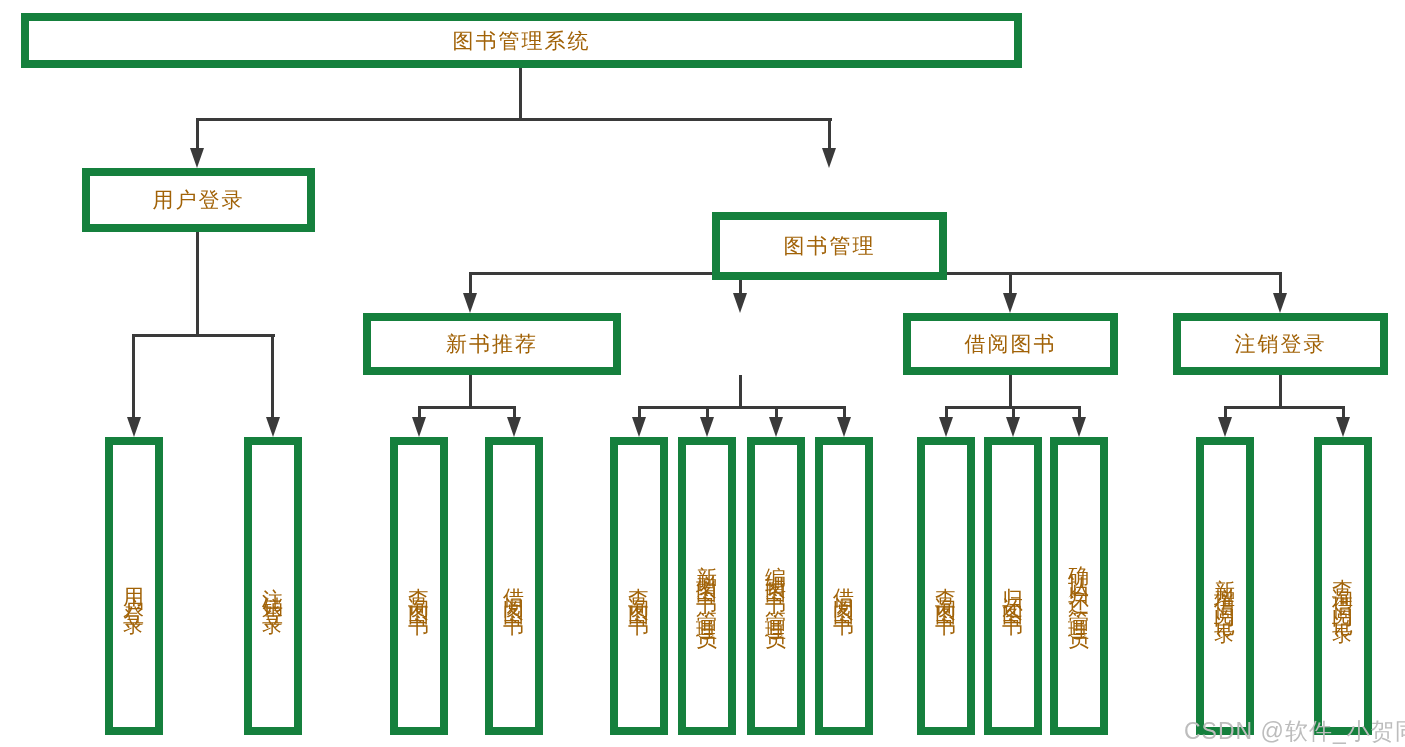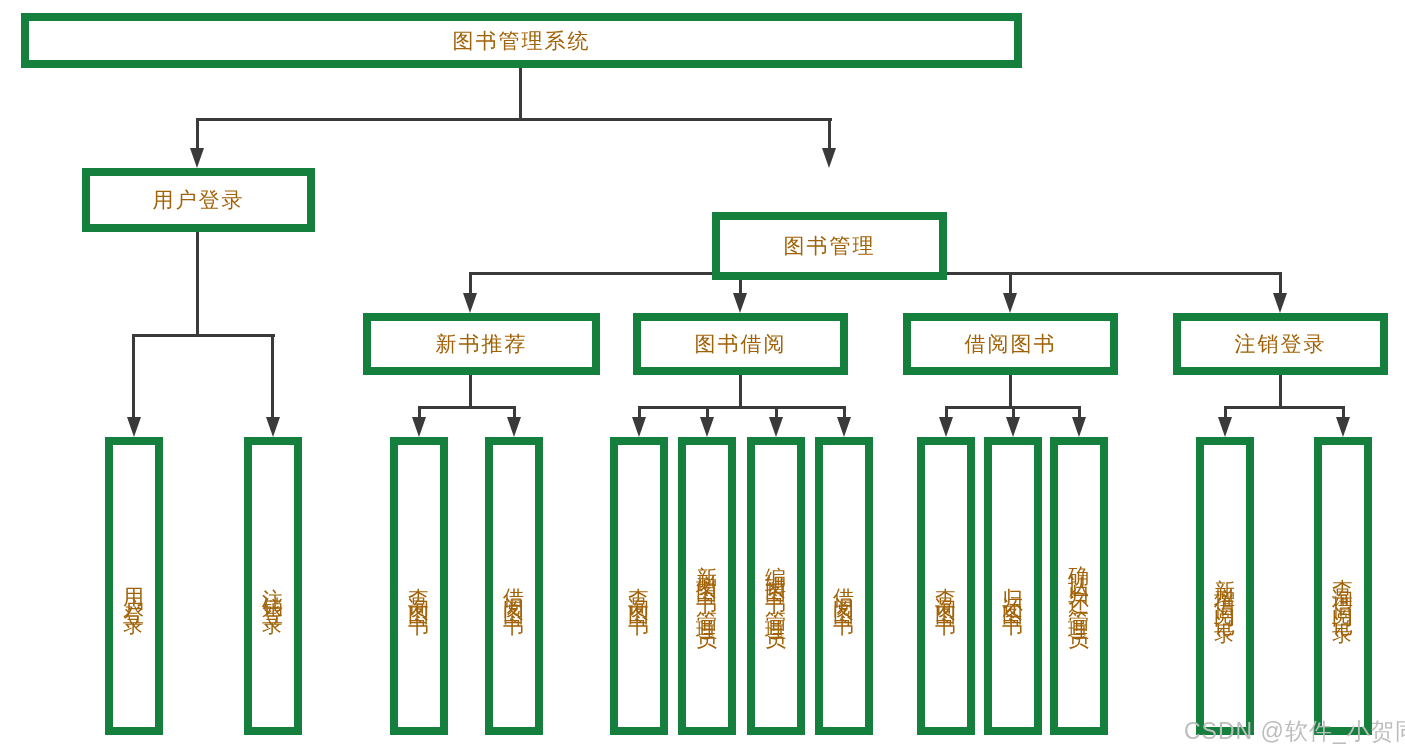--- a/index.html
+++ b/index.html
@@ -57,22 +57,21 @@
   <div class="hline" style="left:469px;top:272px;width:813px;"></div>
   <div class="vline" style="left:469px;top:272px;height:24px;"></div>
   <div class="arrow" style="left:463px;top:293px;"></div>
   <div class="vline" style="left:739px;top:272px;height:24px;"></div>
   <div class="arrow" style="left:733px;top:293px;"></div>
   <div class="vline" style="left:1009px;top:272px;height:24px;"></div>
   <div class="arrow" style="left:1003px;top:293px;"></div>
   <div class="vline" style="left:1279px;top:272px;height:24px;"></div>
   <div class="arrow" style="left:1273px;top:293px;"></div>
 
-  <div class="box" style="left:363px;top:313px;width:237px;height:62px;">新书推荐</div>
-  <div class="box" style="left:633px;top:313px;width:215px;height:62px;">图书借阅</div>
+  <div class="box" style="left:363px;top:313px;width:258px;height:62px;">新书推荐</div>
   <div class="box" style="left:903px;top:313px;width:215px;height:62px;">借阅图书</div>
   <div class="box" style="left:1173px;top:313px;width:215px;height:62px;">注销登录</div>
 
   <div class="vline" style="left:469px;top:375px;height:34px;"></div>
   <div class="hline" style="left:418px;top:406px;width:98px;"></div>
   <div class="vline" style="left:418px;top:406px;height:14px;"></div>
   <div class="arrow" style="left:412px;top:417px;"></div>
   <div class="vline" style="left:513px;top:406px;height:14px;"></div>
   <div class="arrow" style="left:507px;top:417px;"></div>
 

